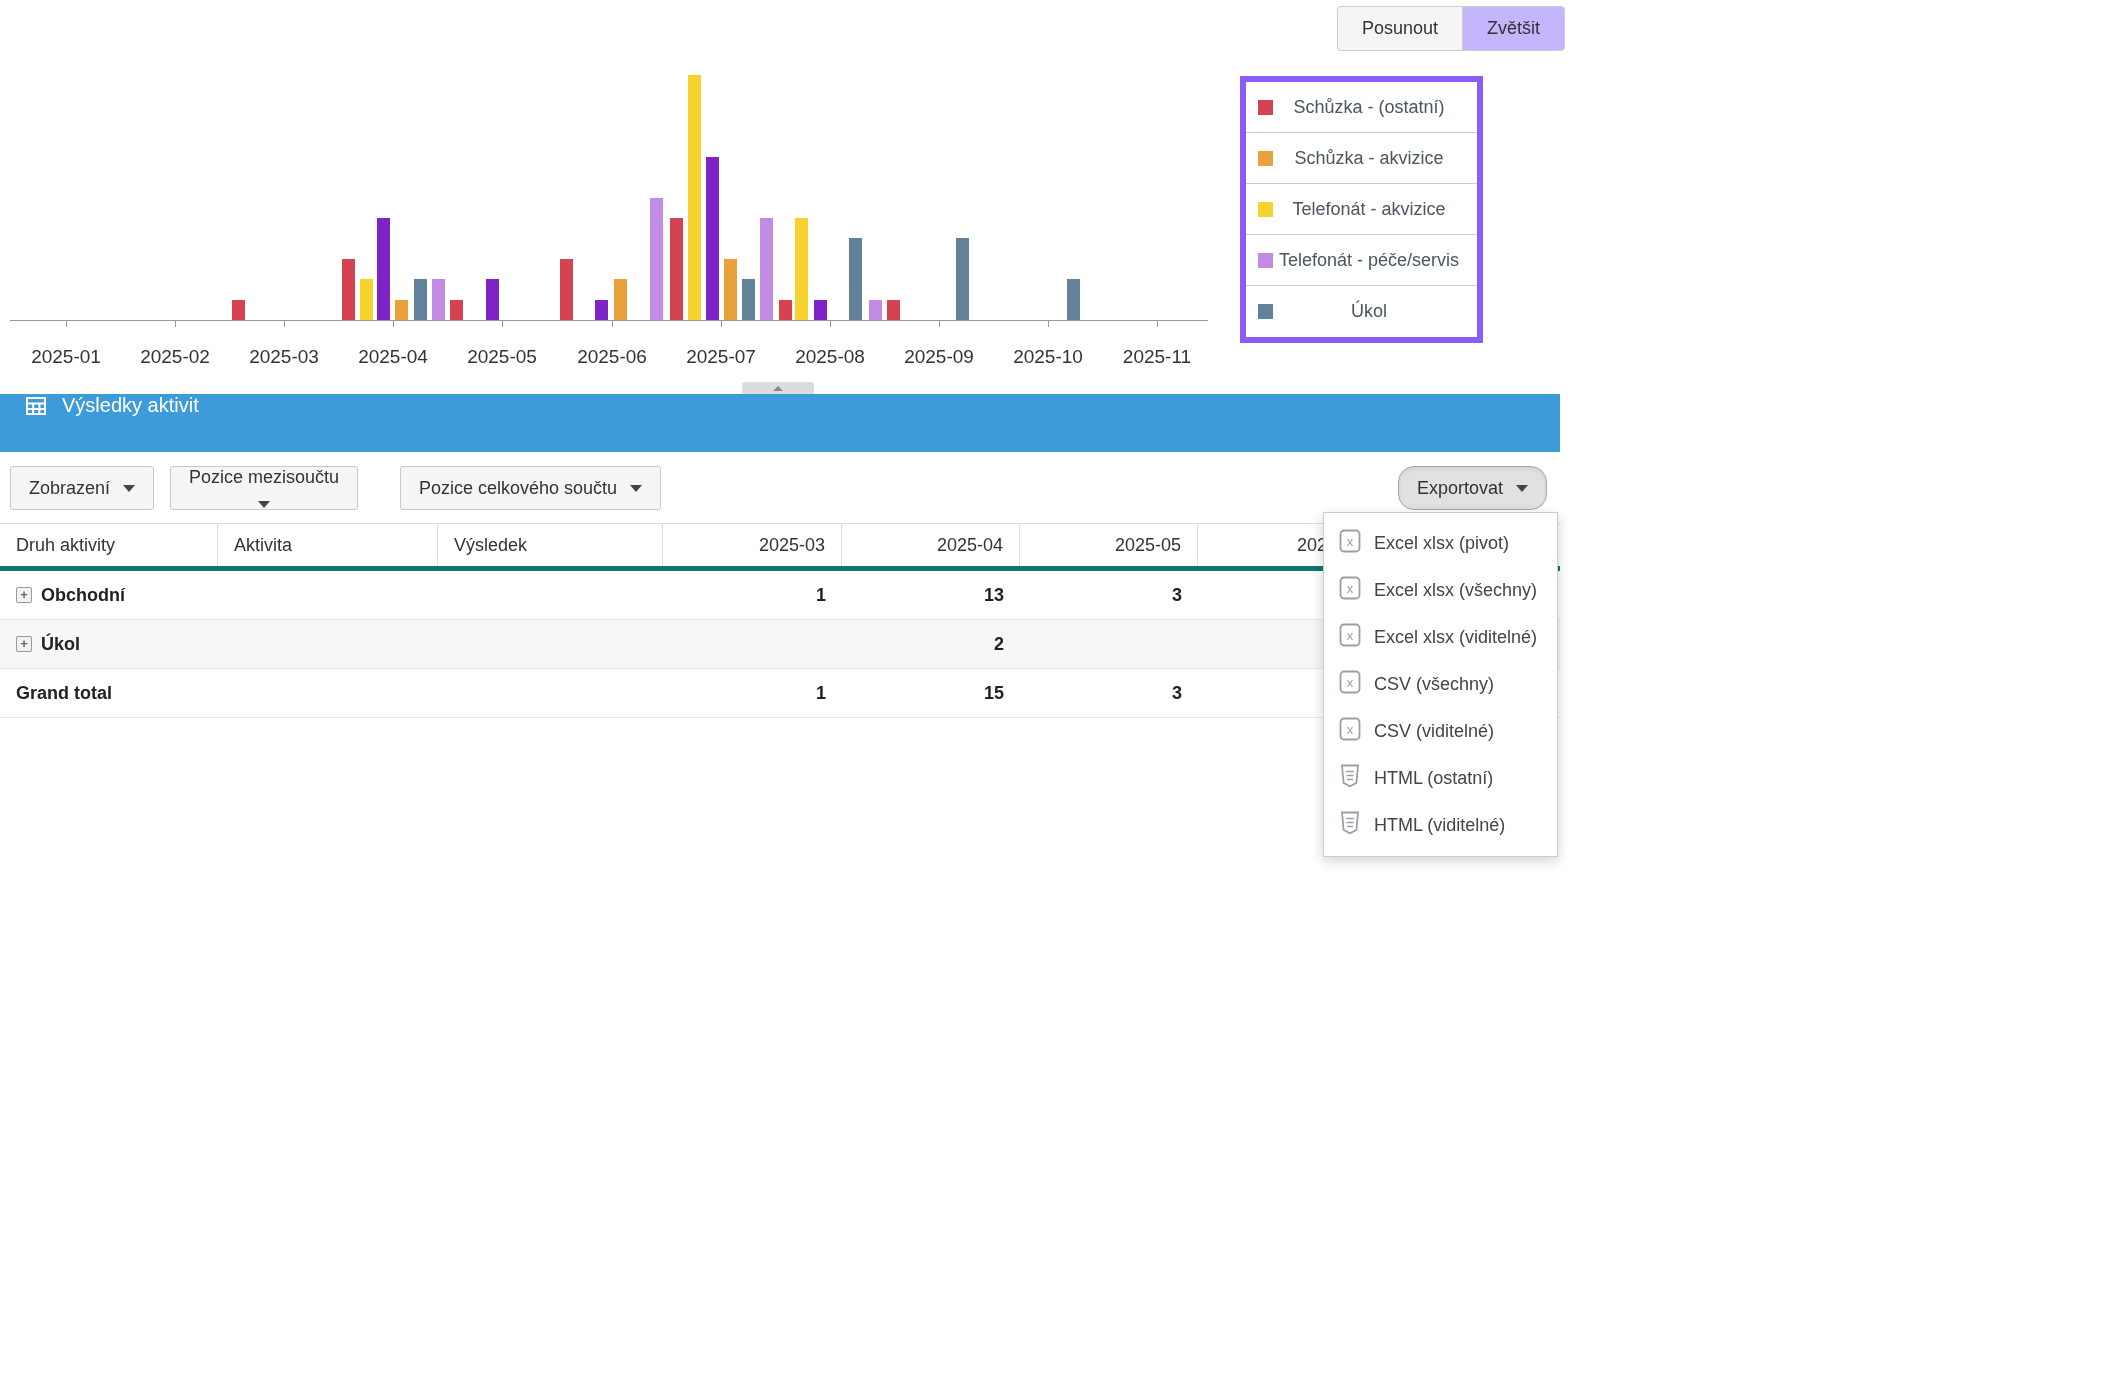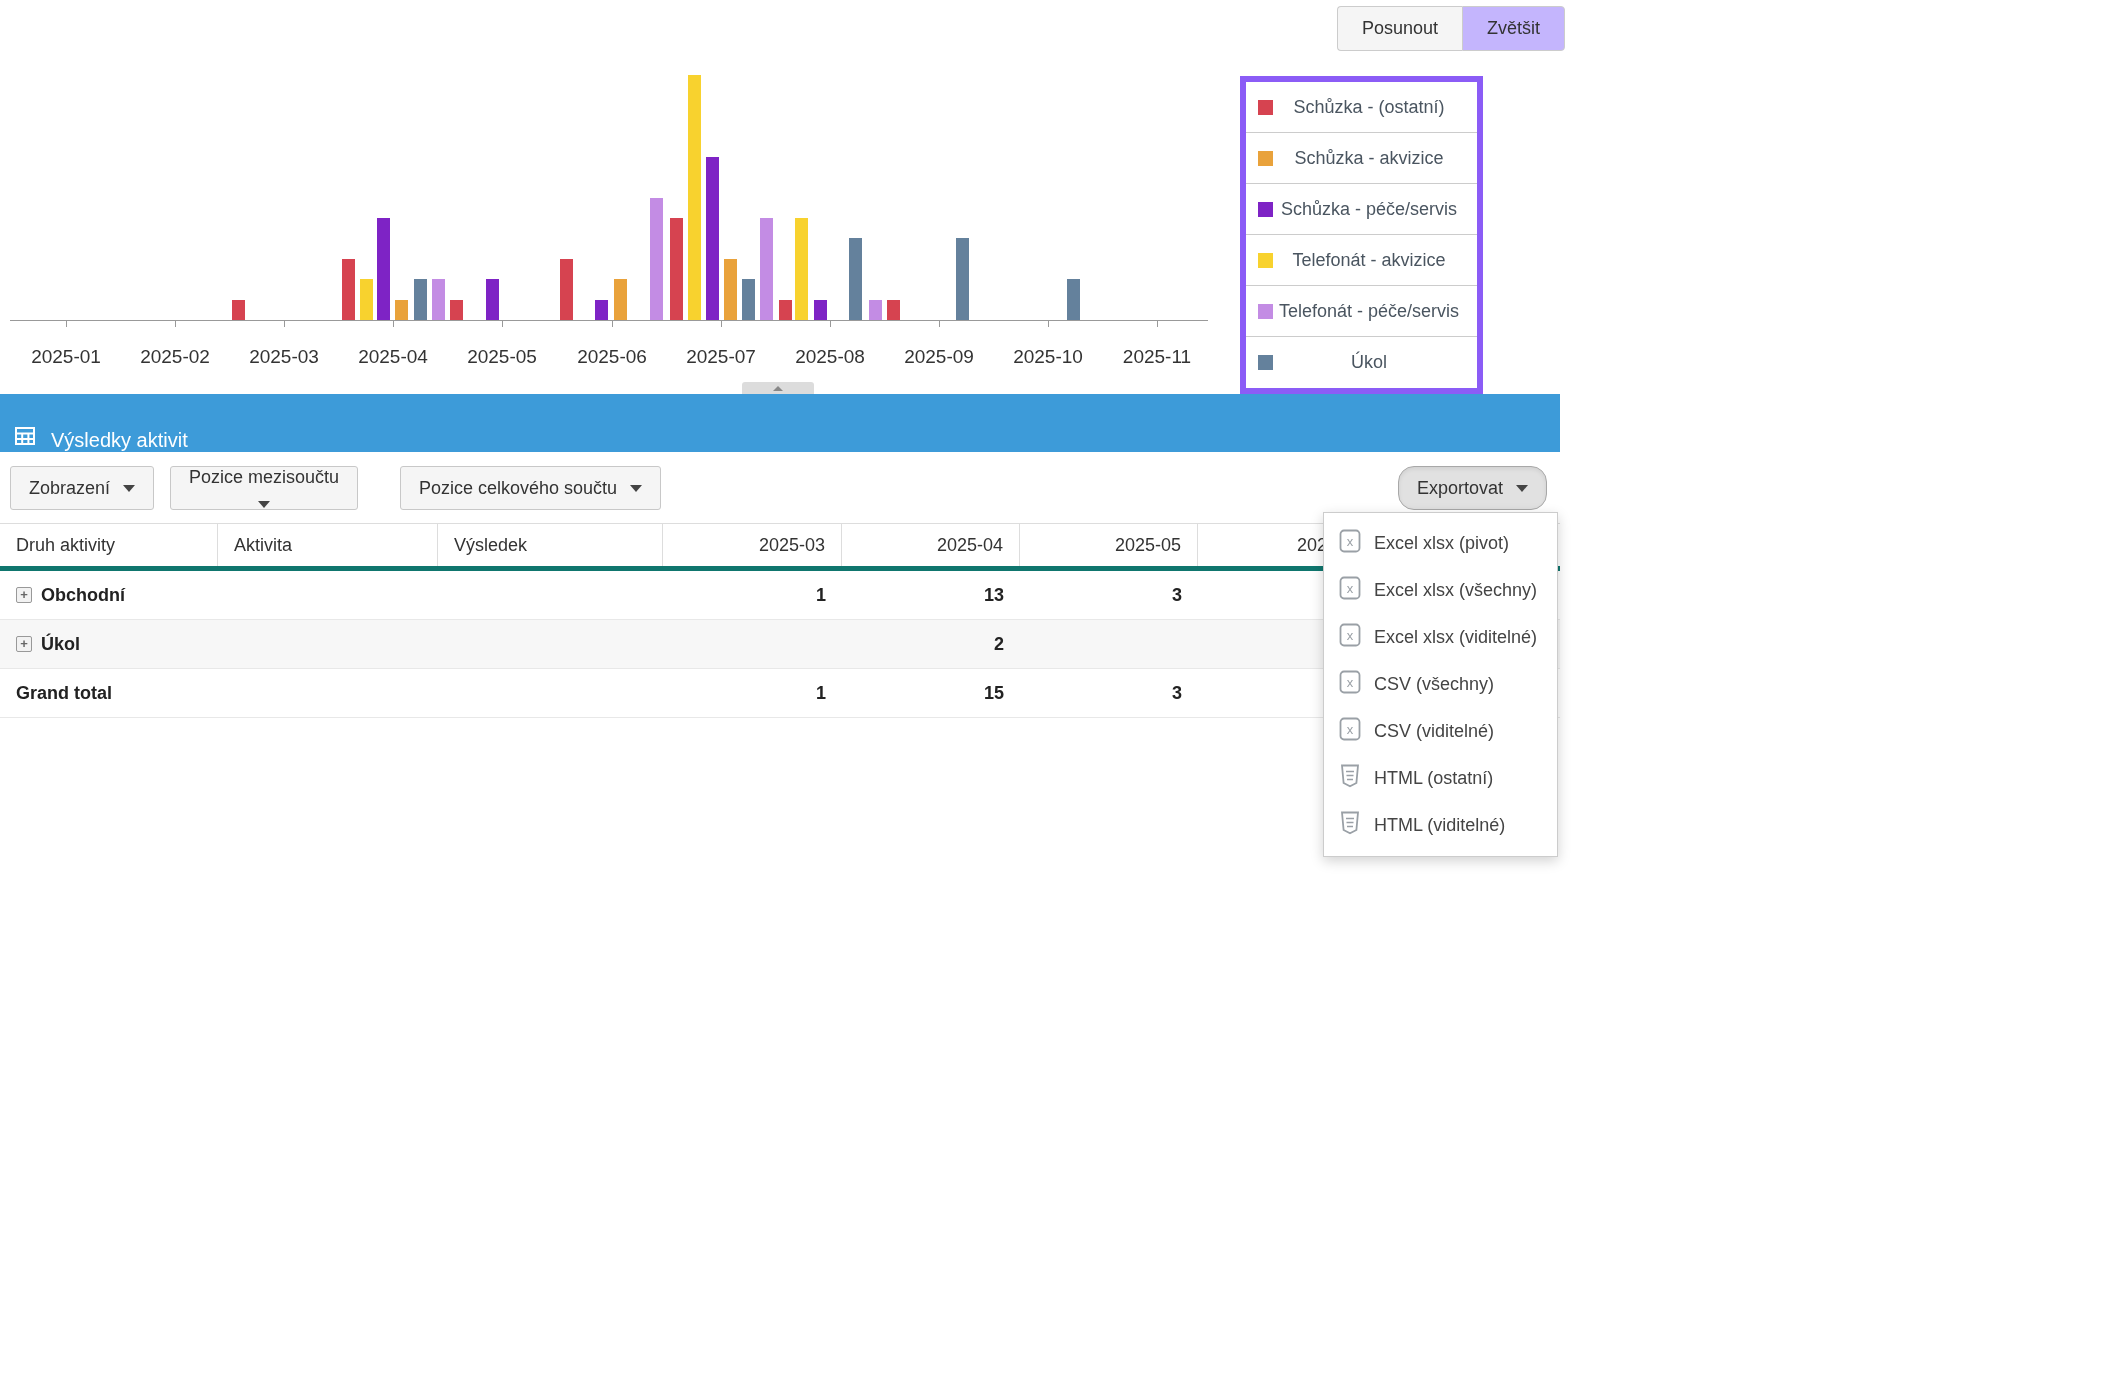--- a/index.html
+++ b/index.html
@@ -32,21 +32,21 @@
   .legend-swatch { width:15px; height:15px; flex:none; }
   .legend-label { flex:1; text-align:center; font-size:18px; color:#4a5560; }
 
   
   .collapse-handle { position:absolute; left:742px; top:382px; width:72px; height:12px; background:#dcdcdc;
     border-radius:3px 3px 0 0; display:flex; align-items:center; justify-content:center; cursor:pointer; }
   .chev-up { width:0; height:0; border-left:5px solid transparent; border-right:5px solid transparent; border-bottom:5px solid #888; }
 
   
   .panel-header { position:absolute; left:0; top:394px; width:1560px; height:58px; background:#3d9bd9;
-    display:flex; align-items:flex-end; padding-left:13px; z-index:3; }
+    display:flex; align-items:flex-start; padding-left:24px; z-index:3; }
   .panel-title { font-size:20px; color:#fff; margin-left:14px; }
 
   
   .toolbar { position:absolute; left:0; top:452px; width:1560px; height:71px; background:#fff; }
   .dbtn { position:absolute; top:14px; height:44px; display:flex; align-items:center; gap:13px; padding:0 18px;
     font-size:18px; color:#333; background:#f5f5f5; border:1px solid #c8c8c8; border-radius:3px; cursor:pointer; font-family:inherit; }
   .caret { width:0; height:0; border-left:6px solid transparent; border-right:6px solid transparent; border-top:7px solid #444; }
   .dbtn.pressed { background:#e1e1e1; border-color:#a8a8a8; box-shadow:inset 0 2px 4px rgba(0,0,0,.08);border-radius:16px; }
 
   
@@ -137,24 +137,20 @@
   </div>
 
   <div class="legend" id="legend">
       <div class="legend-item">
         <span class="legend-swatch" style="background: rgb(214, 67, 80);"></span>
         <span class="legend-label">Schůzka - (ostatní)</span>
       </div>
       <div class="legend-item">
         <span class="legend-swatch" style="background: rgb(233, 162, 59);"></span>
         <span class="legend-label">Schůzka - akvizice</span>
-      </div>
-      <div class="legend-item">
-        <span class="legend-swatch" style="background: rgb(126, 35, 197);"></span>
-        <span class="legend-label">Schůzka - péče/servis</span>
       </div>
       <div class="legend-item">
         <span class="legend-swatch" style="background: rgb(248, 210, 46);"></span>
         <span class="legend-label">Telefonát - akvizice</span>
       </div>
       <div class="legend-item">
         <span class="legend-swatch" style="background: rgb(195, 140, 228);"></span>
         <span class="legend-label">Telefonát - péče/servis</span>
       </div>
       <div class="legend-item">

